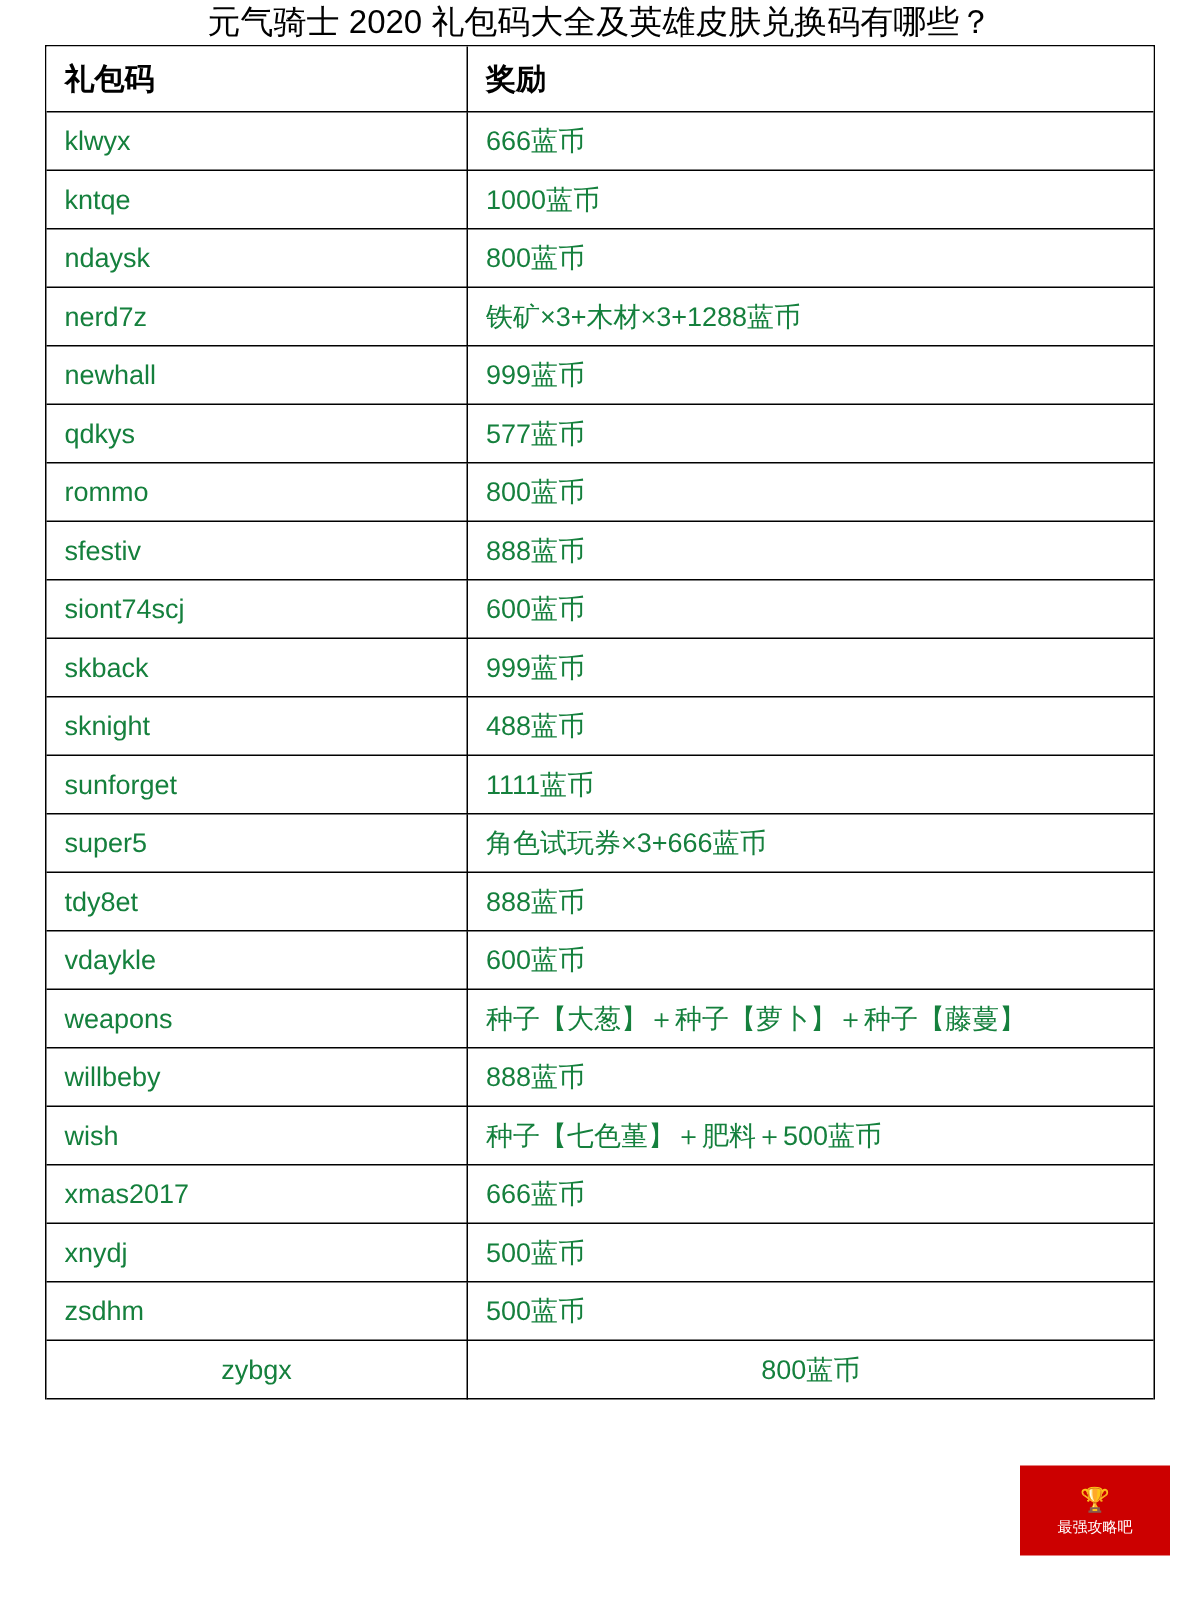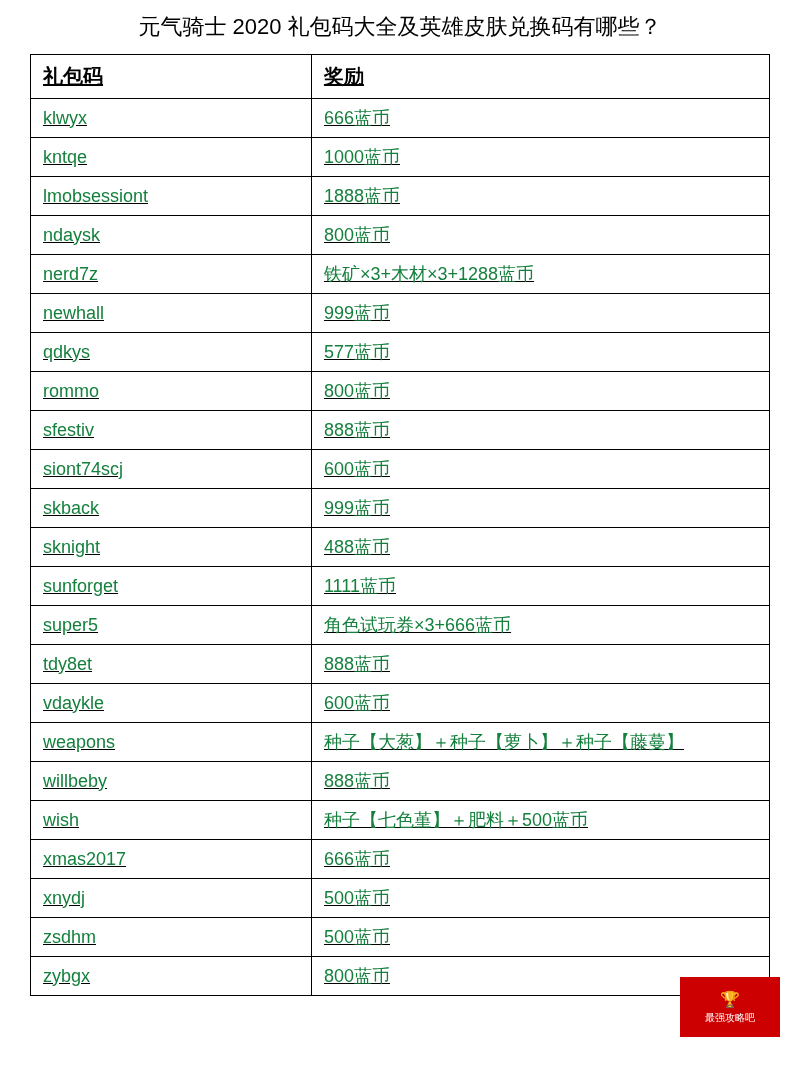--- a/index.html
+++ b/index.html
@@ -13,29 +13,28 @@
       font-family: "Microsoft YaHei", "SimHei", Arial, sans-serif;
       width: 800px;
       min-height: 1067px;
       position: relative;
     }
 
     .page-title {
       text-align: center;
       font-size: 22px;
       font-weight: normal;
-      padding: 12px 20px;
+      padding: 0 20px;
       color: #000;
     }
 
     .table-container {
       margin: 0 30px;
       border: 1.5px solid #000;
       border-bottom: none;
-      text-decoration: underline;
     }
 
     table {
       width: 100%;
       border-collapse: collapse;
     }
 
     th {
       background: #fff;
       font-weight: bold;
@@ -60,20 +59,21 @@
       vertical-align: middle;
     }
 
     td:last-child {
       border-right: none;
       margin-top: 30px;
     }
 
     tr:last-child td {
       border-bottom: 1.5px solid #000;
+      text-align: center;
     }
 
     .col-code {
       width: 38%;
     }
 
     .col-reward {
       width: 62%;
     }
 
@@ -119,24 +119,20 @@
     <tbody id="table-body">
     <tr>
           <td class="col-code">klwyx</td>
           <td class="col-reward">666蓝币</td>
         </tr>
         <tr>
           <td class="col-code">kntqe</td>
           <td class="col-reward">1000蓝币</td>
         </tr>
         <tr>
-          <td class="col-code">lmobsessiont</td>
-          <td class="col-reward">1888蓝币</td>
-        </tr>
-        <tr>
           <td class="col-code">ndaysk</td>
           <td class="col-reward">800蓝币</td>
         </tr>
         <tr>
           <td class="col-code">nerd7z</td>
           <td class="col-reward">铁矿×3+木材×3+1288蓝币</td>
         </tr>
         <tr>
           <td class="col-code">newhall</td>
           <td class="col-reward">999蓝币</td>

